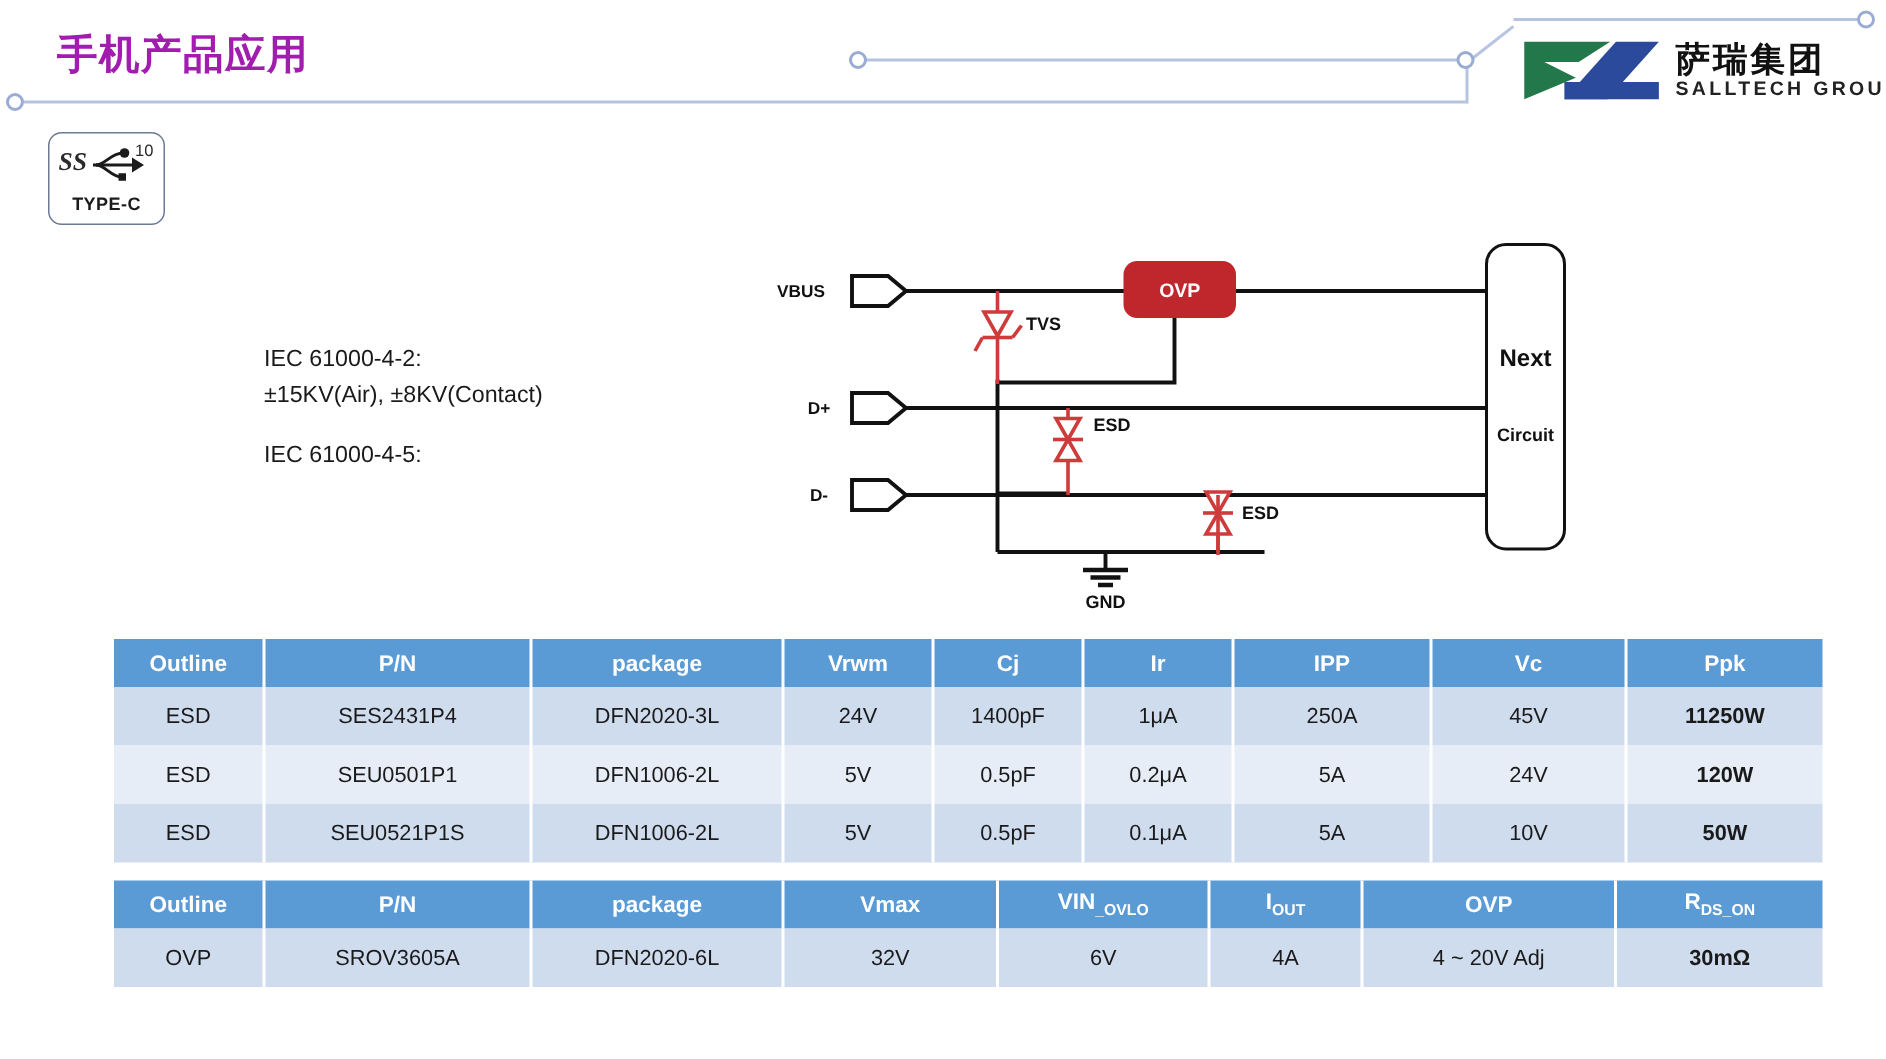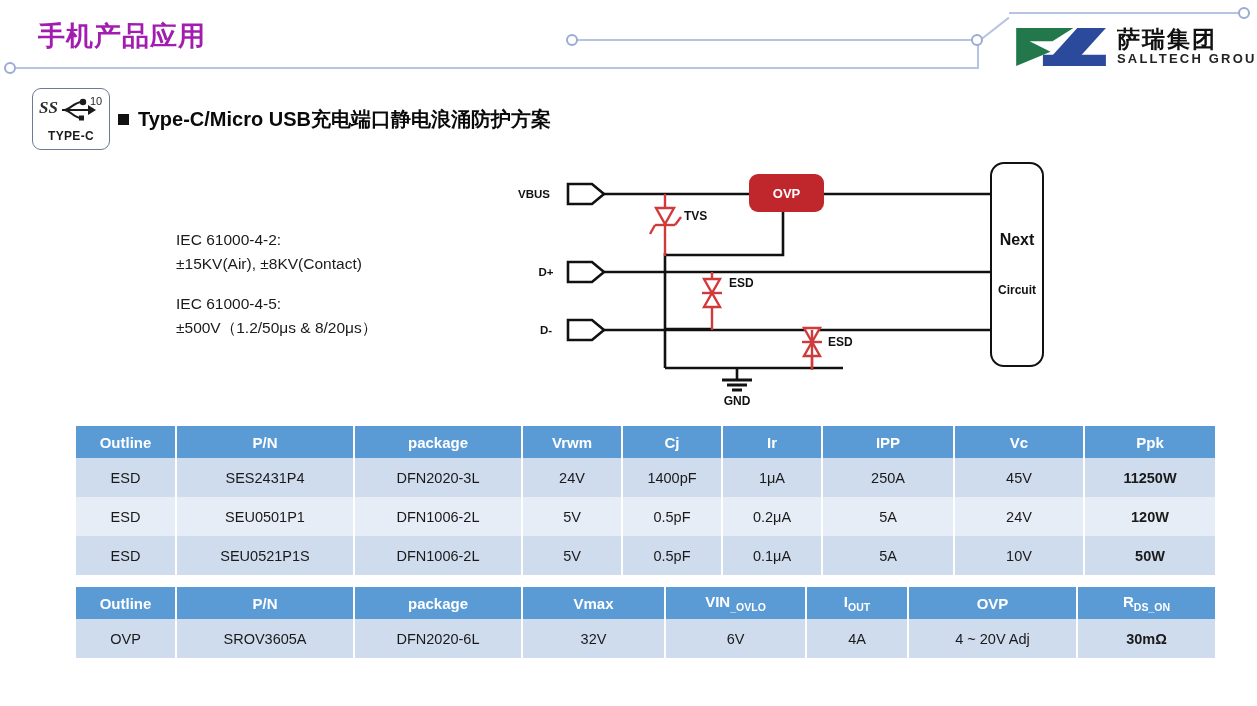--- a/index.html
+++ b/index.html
@@ -198,30 +198,26 @@
       <path d="M2,13 L30,13" stroke="#1b1b1b" stroke-width="2" fill="none"></path>
       <path d="M4,13 C10,13 14,5 22,5" stroke="#1b1b1b" stroke-width="2" fill="none"></path>
       <path d="M4,13 C10,13 14,21 21,21" stroke="#1b1b1b" stroke-width="2" fill="none"></path>
       <circle cx="23" cy="5" r="3.2" fill="#1b1b1b"></circle>
       <rect x="19" y="18.5" width="5" height="5" fill="#1b1b1b"></rect>
       <polygon points="28,8 36,13 28,18" fill="#1b1b1b"></polygon>
     </svg>
     <div class="typec-label">TYPE-C</div>
   </div>
 
-  <div class="section-heading">
-    <span class="section-bullet"></span><span>Type-C/Micro USB充电端口静电浪涌防护方案</span>
-  </div>
 
   <div class="spec-block">
     <div>IEC 61000-4-2:</div>
     <div>±15KV(Air), ±8KV(Contact)</div>
     <div class="spec-gap"></div>
     <div>IEC 61000-4-5:</div>
-    <div>±500V（1.2/50μs &amp; 8/20μs）</div>
   </div>
 
   <svg class="circuit" viewBox="0 0 1257 706">
     <g stroke="#111111" stroke-width="2.6" fill="none" stroke-linecap="butt">
 
       <path d="M601,194 L750,194"></path>
 
       <path d="M824,194 L990,194"></path>
 
       <path d="M783,212 L783,255 L665,255"></path>

